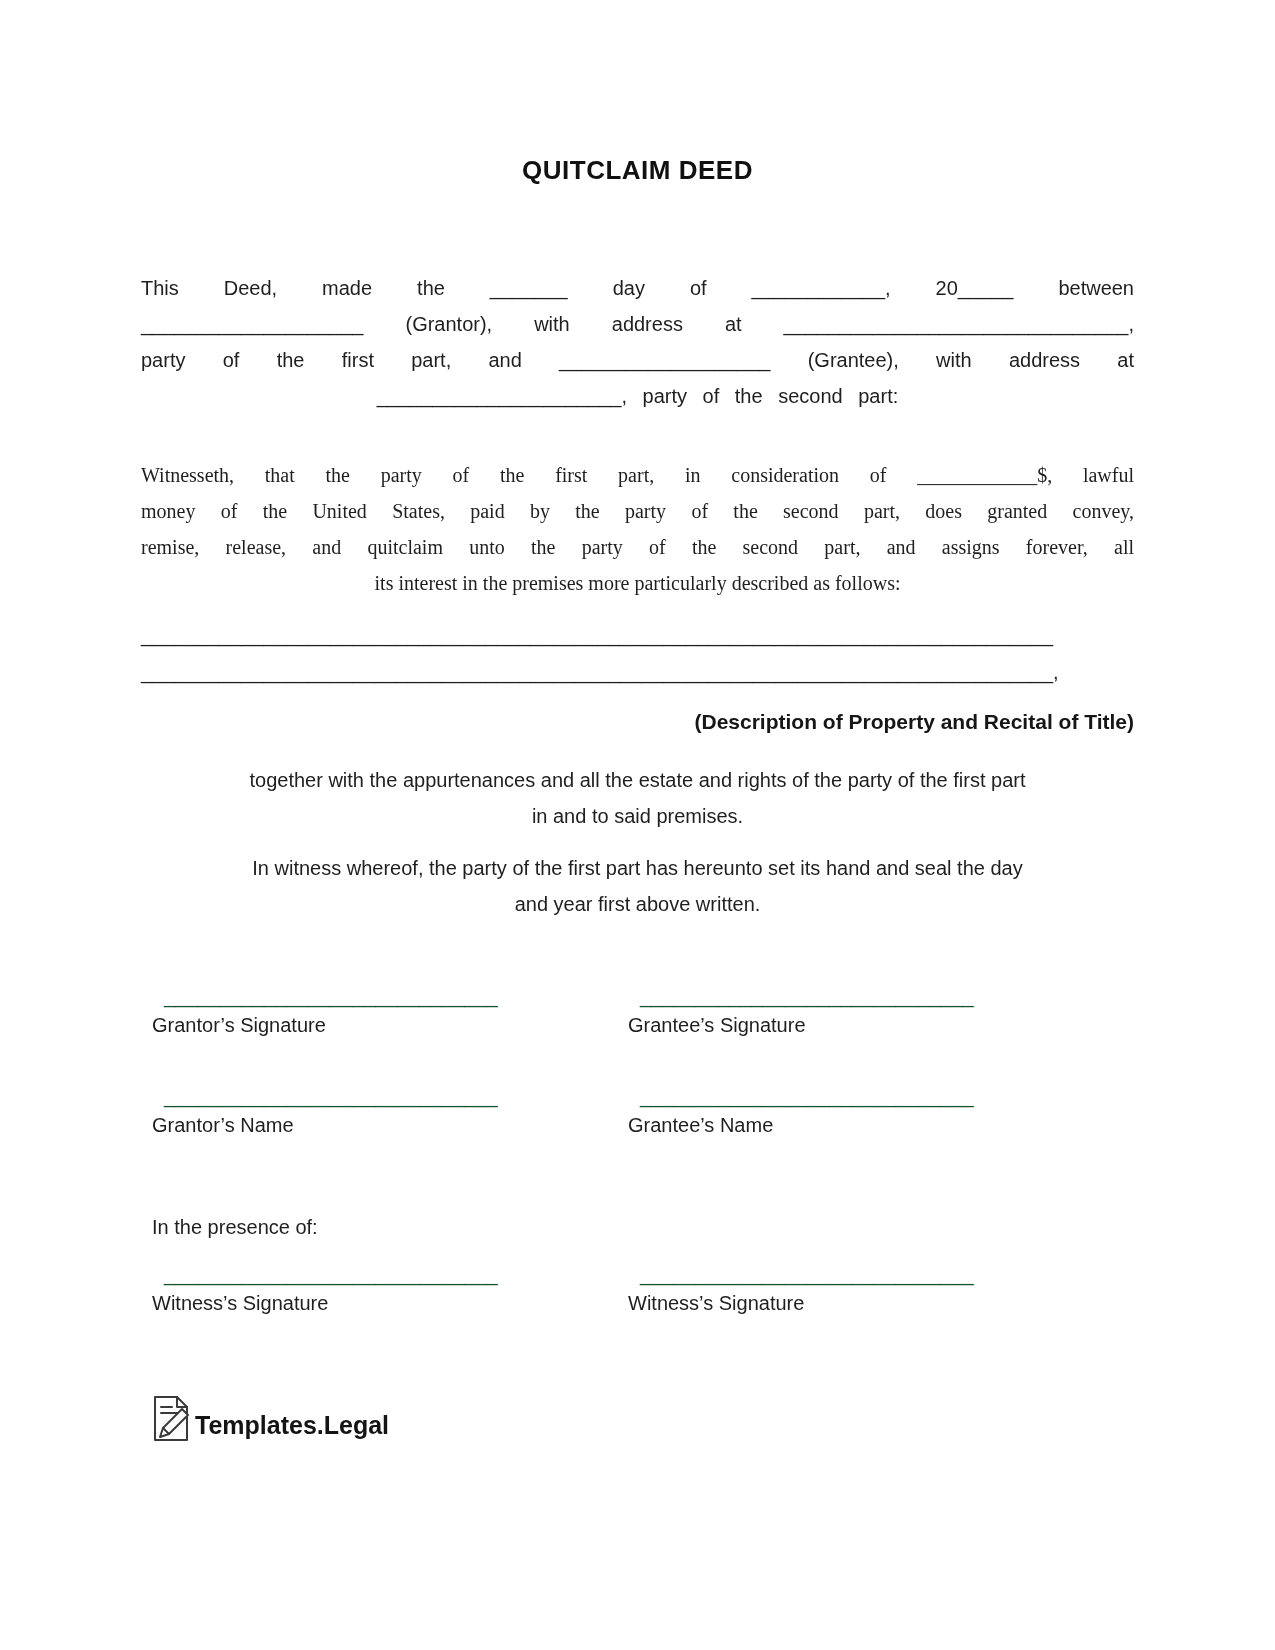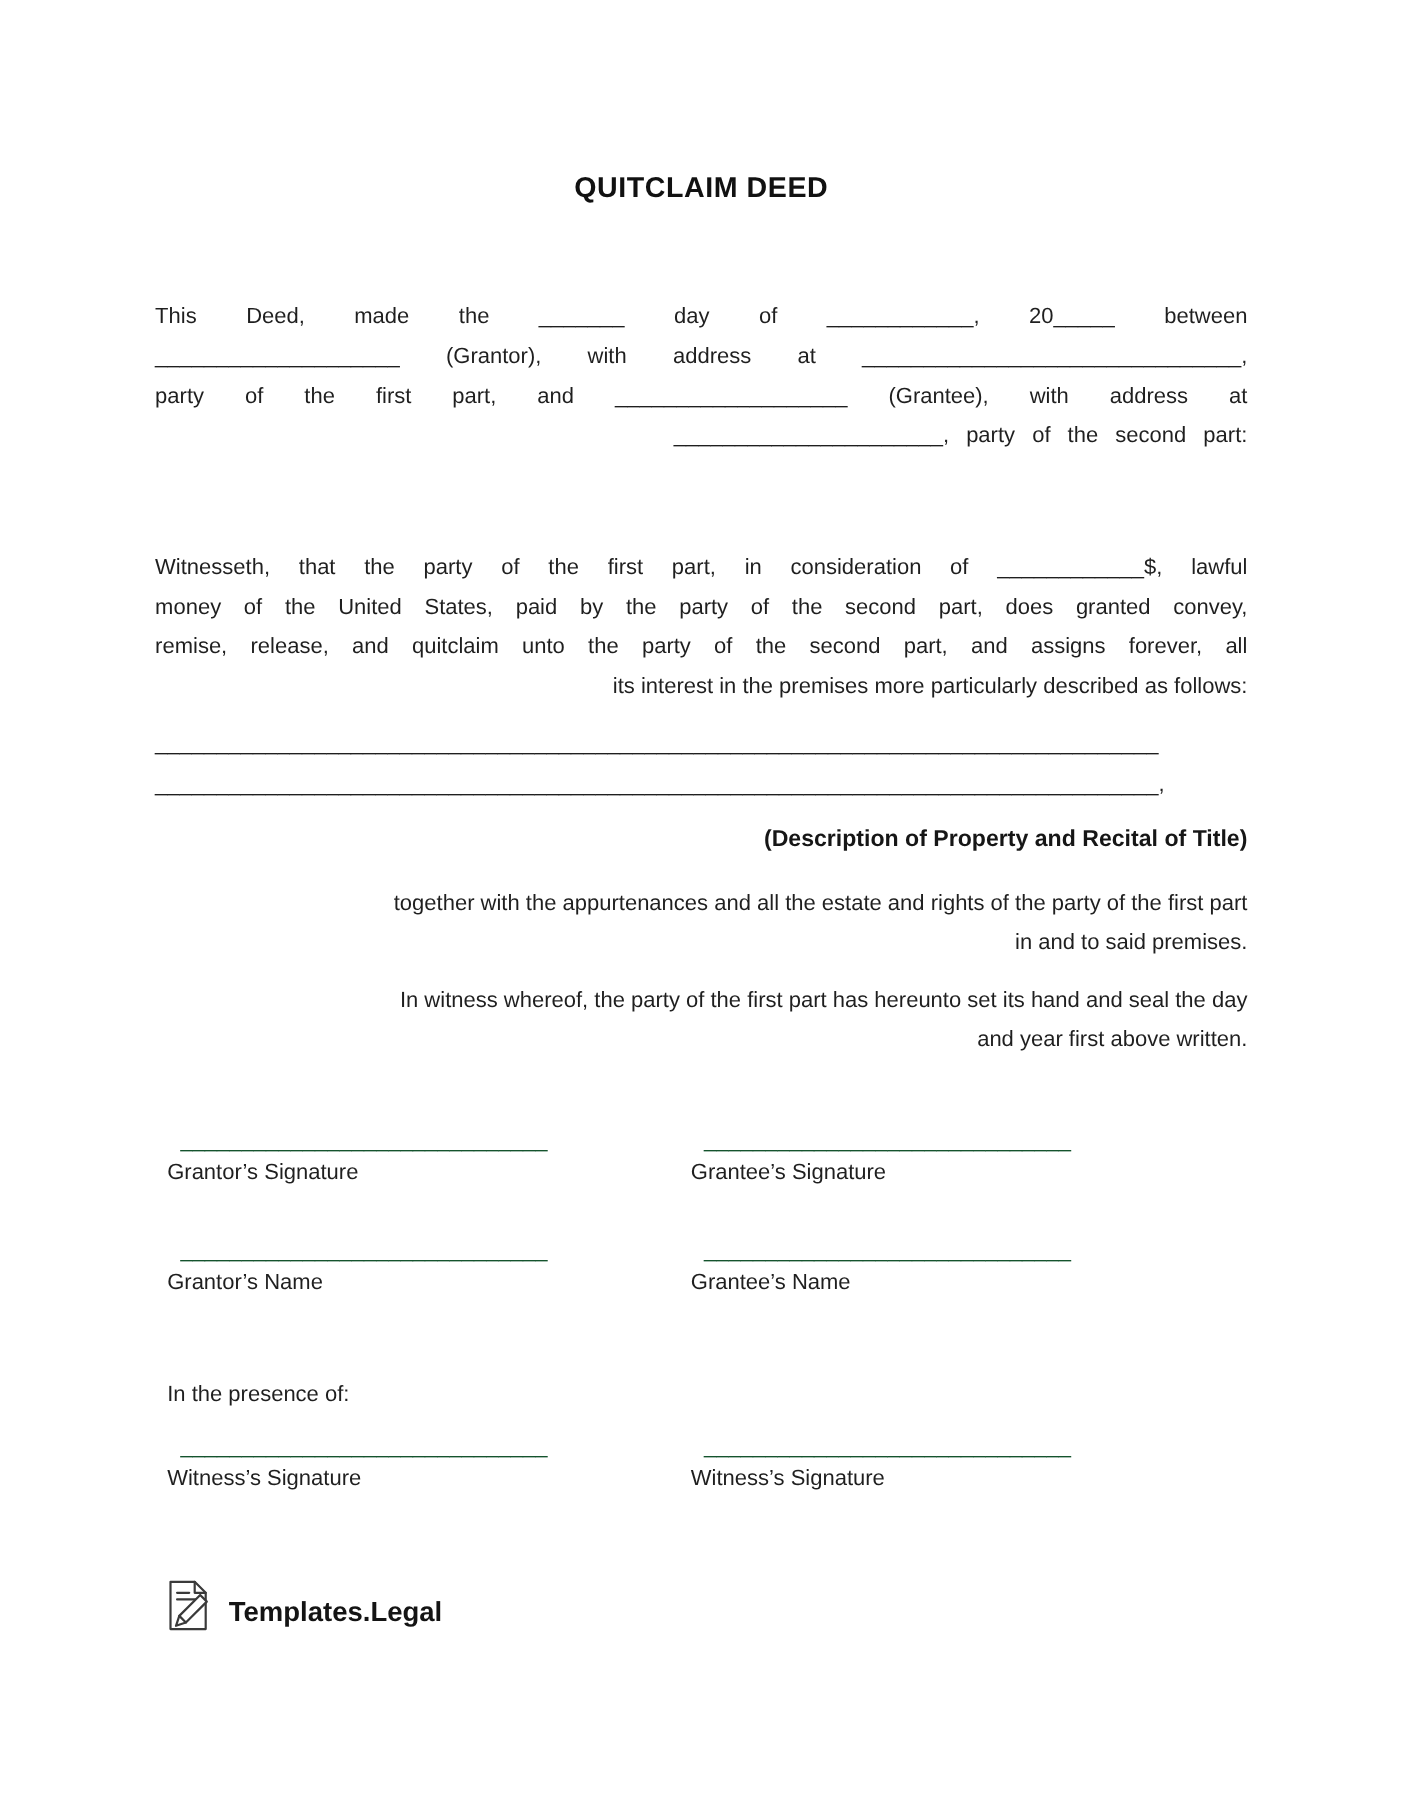--- a/index.html
+++ b/index.html
@@ -25,27 +25,27 @@
     margin: 0;
     text-align: center;
     font-size: 26px;
     line-height: 30px;
     font-weight: 700;
     color: #111111;
     letter-spacing: 0.5px;
   }
   .para { margin: 0; }
   .intro { margin-top: 85px; }
-  .witnesseth { margin-top: 84px; }
+  .witnesseth { margin-top: 43px; font-family: Liberation Serif, serif; }
   .jline {
     text-align: justify;
     text-align-last: justify;
     white-space: nowrap;
   }
-  .lline { text-align: right; }
+  .lline { text-align: center; }
   .spaced { word-spacing: 10px; }
   .blanks {
     margin-top: 16px;
     line-height: 37px;
     white-space: nowrap;
   }
   .desc-heading {
     margin-top: 16px;
     text-align: right;
     font-weight: 700;
@@ -73,21 +73,21 @@
   .sig-label { line-height: 30px; }
   .presence {
     margin-top: 72px;
     padding-left: 11px;
     line-height: 30px;
   }
   .footer {
     margin-top: 76px;
     display: flex;
     align-items: center;
-    gap: 14px;
+    gap: 1px;
     padding-left: 7px;
   }
   .footer-icon { flex: 0 0 auto; }
   .brand {
     font-size: 25px;
     font-weight: 700;
     color: #141414;
     line-height: 50px;
   }
 </style>

